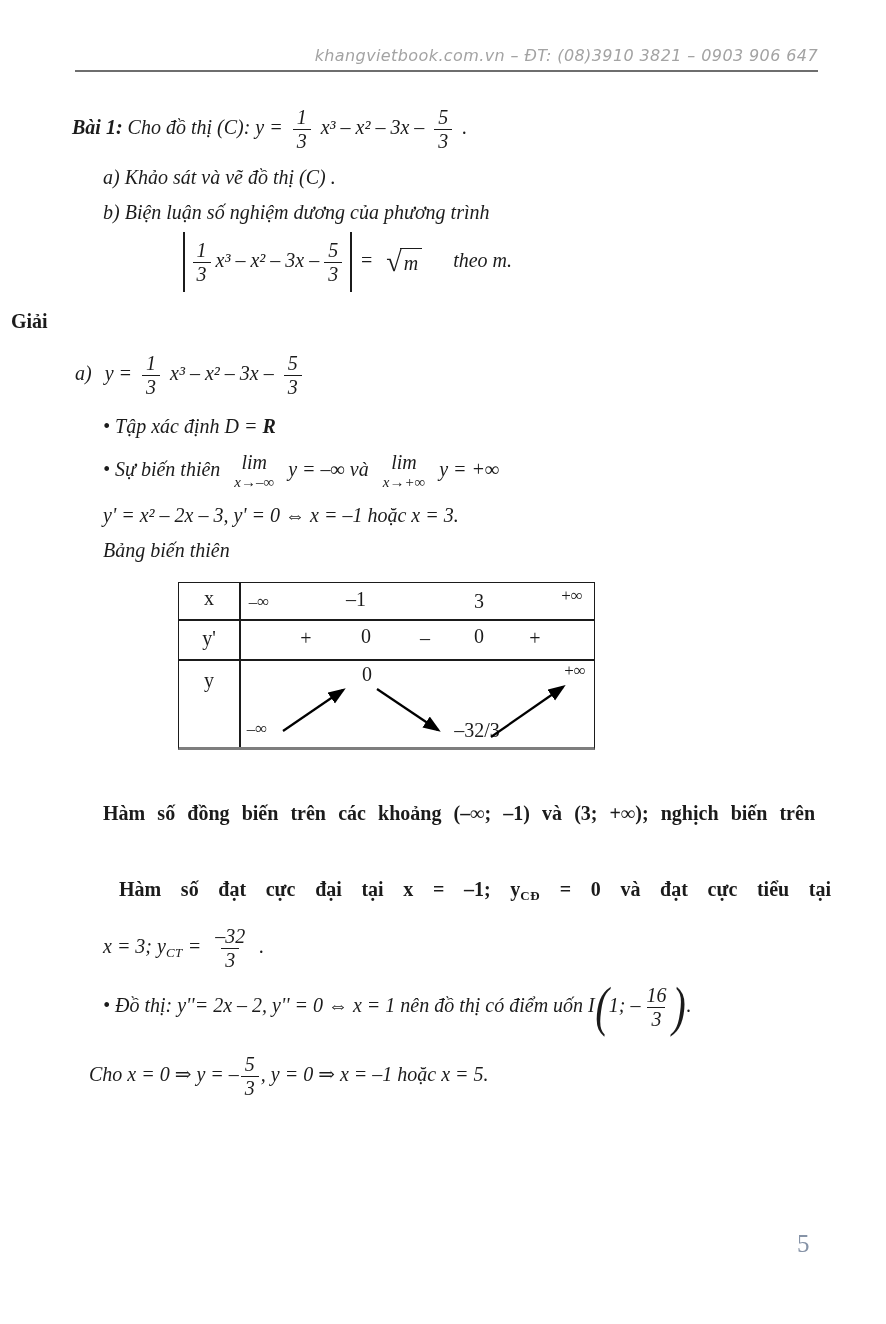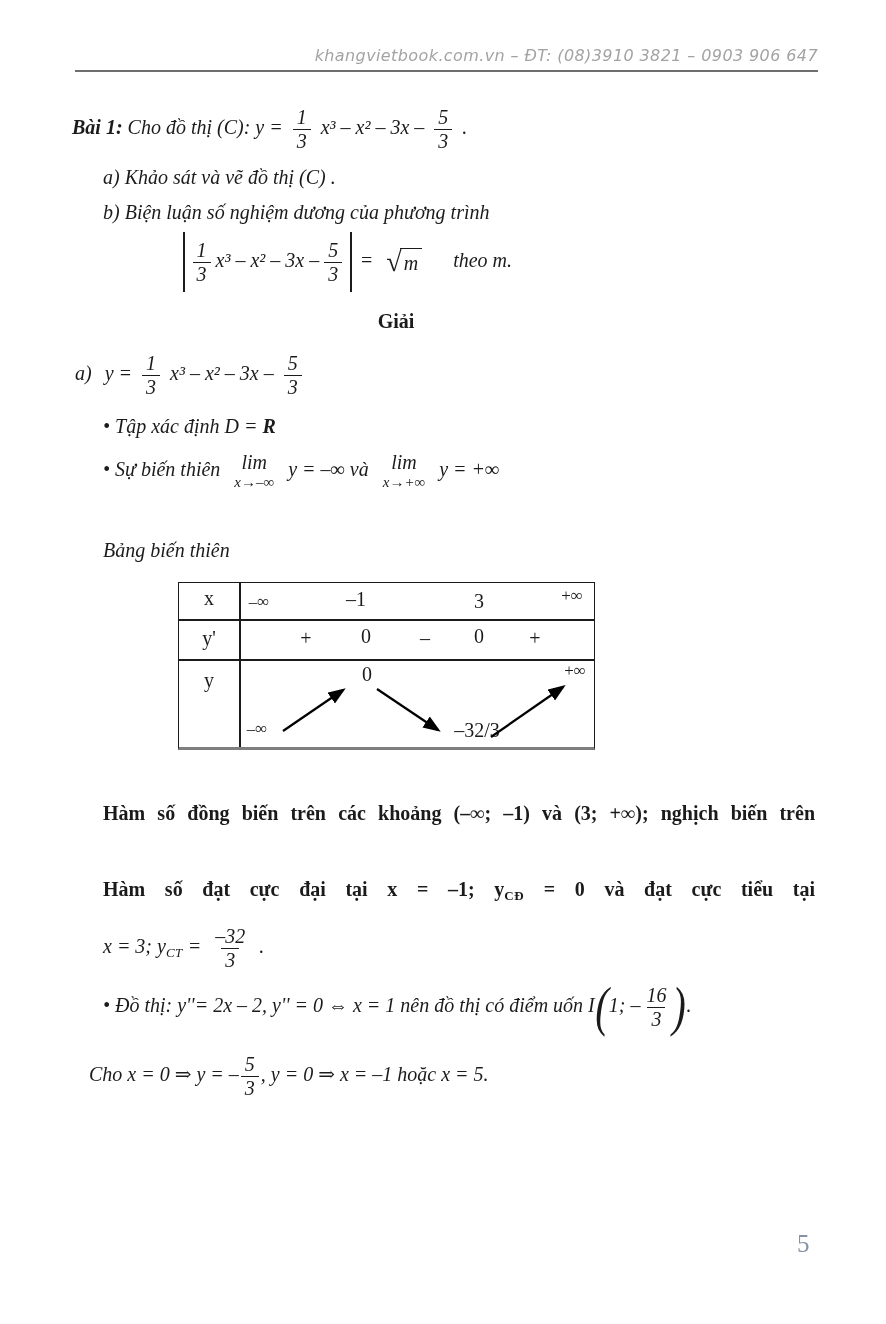--- a/index.html
+++ b/index.html
@@ -2,21 +2,21 @@
 <html><head>
 <meta charset="utf-8">
 <style>
   html,body{margin:0;padding:0;background:#e8e8e8;}
   .page{
     position:relative;width:886px;height:1324px;background:#ffffff;
     font-family:"Liberation Serif","DejaVu Serif",serif;color:#1b1b1b;
     overflow:hidden;margin:0 auto;
   }
   .line{position:absolute;white-space:nowrap;font-size:20px;line-height:1.25;font-style:italic;}
-  .center-line{position:absolute;left:0;width:792px;text-align:center;font-size:20px;}
+  .center-line{position:absolute;left:11px;width:792px;font-size:20px;}
   .bold{font-weight:bold;}
   
   .site-credit{
     position:absolute;top:46px;right:68px;
     font-family:"DejaVu Sans",sans-serif;font-style:italic;
     font-size:16px;color:#a3a3a3;letter-spacing:.4px;
   }
   .head-rule{position:absolute;top:70px;left:75px;width:743px;height:2px;background:#6e6e6e;}
   
   .frac{display:inline-flex;flex-direction:column;align-items:center;vertical-align:middle;
@@ -118,20 +118,21 @@
         <span class="limsub">x→–∞</span>
       </span>
     <span>y = –∞ và</span>
     <span class="limstack">
         <span>lim</span>
         <span class="limsub">x→+∞</span>
       </span>
     <span>y = +∞</span>
   </div>
 
+  <div class="line" style="top:503px;left:103px;">y' = x² – 2x – 3, y' = 0 ⇔ x = –1 hoặc x = 3.</div>
   <div class="line" style="top:538px;left:103px;">Bảng biến thiên</div>
 
   <div class="bbt-table">
     <div class="bbt-vline"></div>
     <div class="bbt-hline" style="top:36px;"></div>
     <div class="bbt-hline" style="top:76px;"></div>
 
     <span class="bbt-cell" style="left:30px;top:4px;">x</span>
     <span class="bbt-cell bbt-small" style="left:80px;top:9px;">–∞</span>
     <span class="bbt-cell" style="left:177px;top:5px;">–1</span>
@@ -158,21 +159,21 @@
         </marker>
       </defs>
       <line x1="104" y1="148" x2="164" y2="107" stroke="#000" stroke-width="2.2" marker-end="url(#ah)"></line>
       <line x1="198" y1="106" x2="259" y2="147" stroke="#000" stroke-width="2.2" marker-end="url(#ah)"></line>
       <line x1="312" y1="154" x2="384" y2="104" stroke="#000" stroke-width="2.2" marker-end="url(#ah)"></line>
     </svg>
   </div>
 
   <div class="para-line" style="top:800px;">Hàm số đồng biến trên các khoảng (–∞; –1) và (3; +∞); nghịch biến trên</div>
 
-  <div class="para-line" style="top:876px;"><span>Hàm số đạt cực đại tại x = –1; y</span><sub class="small-cap">CĐ</sub><span> = 0 và đạt cực tiểu tại</span></div>
+  <div class="para-line" style="top:876px;margin-left:16px;"><span>Hàm số đạt cực đại tại x = –1; y</span><sub class="small-cap">CĐ</sub><span> = 0 và đạt cực tiểu tại</span></div>
   <div class="line" style="top:925px;left:103px;">
     <span>x = 3; y</span><sub class="small-cap">CT</sub><span> =</span>
     <span class="frac">
         <span class="num">–32</span>
         <span class="den">3</span>
       </span>
     <span>.</span>
   </div>
 
   <div class="line" style="top:984px;left:103px;">

